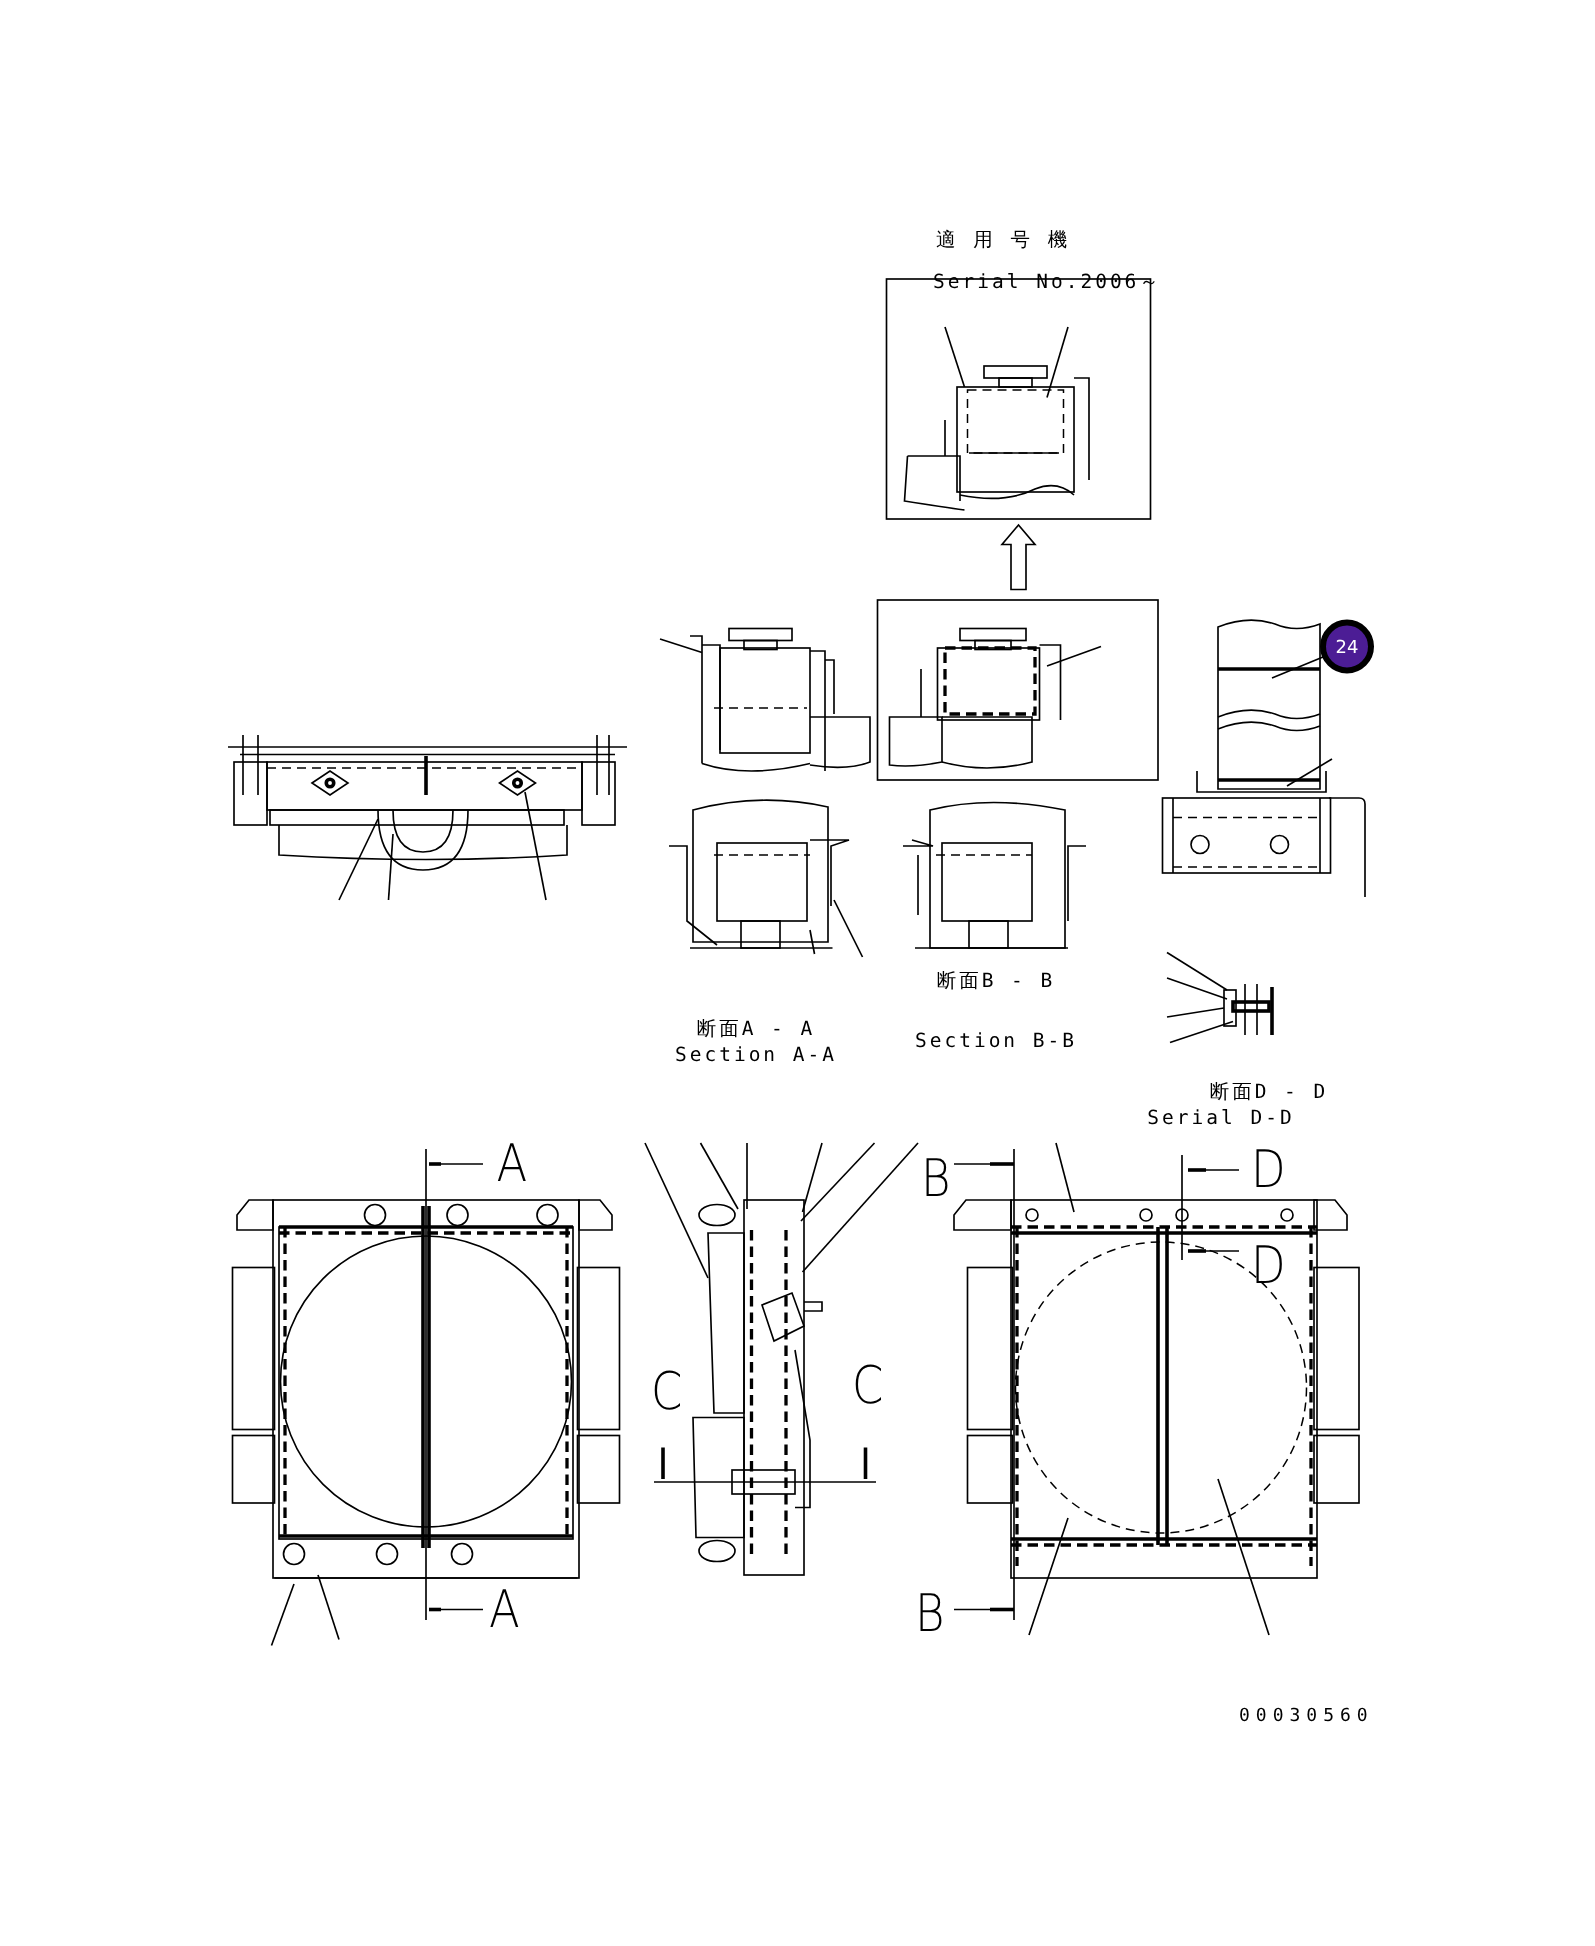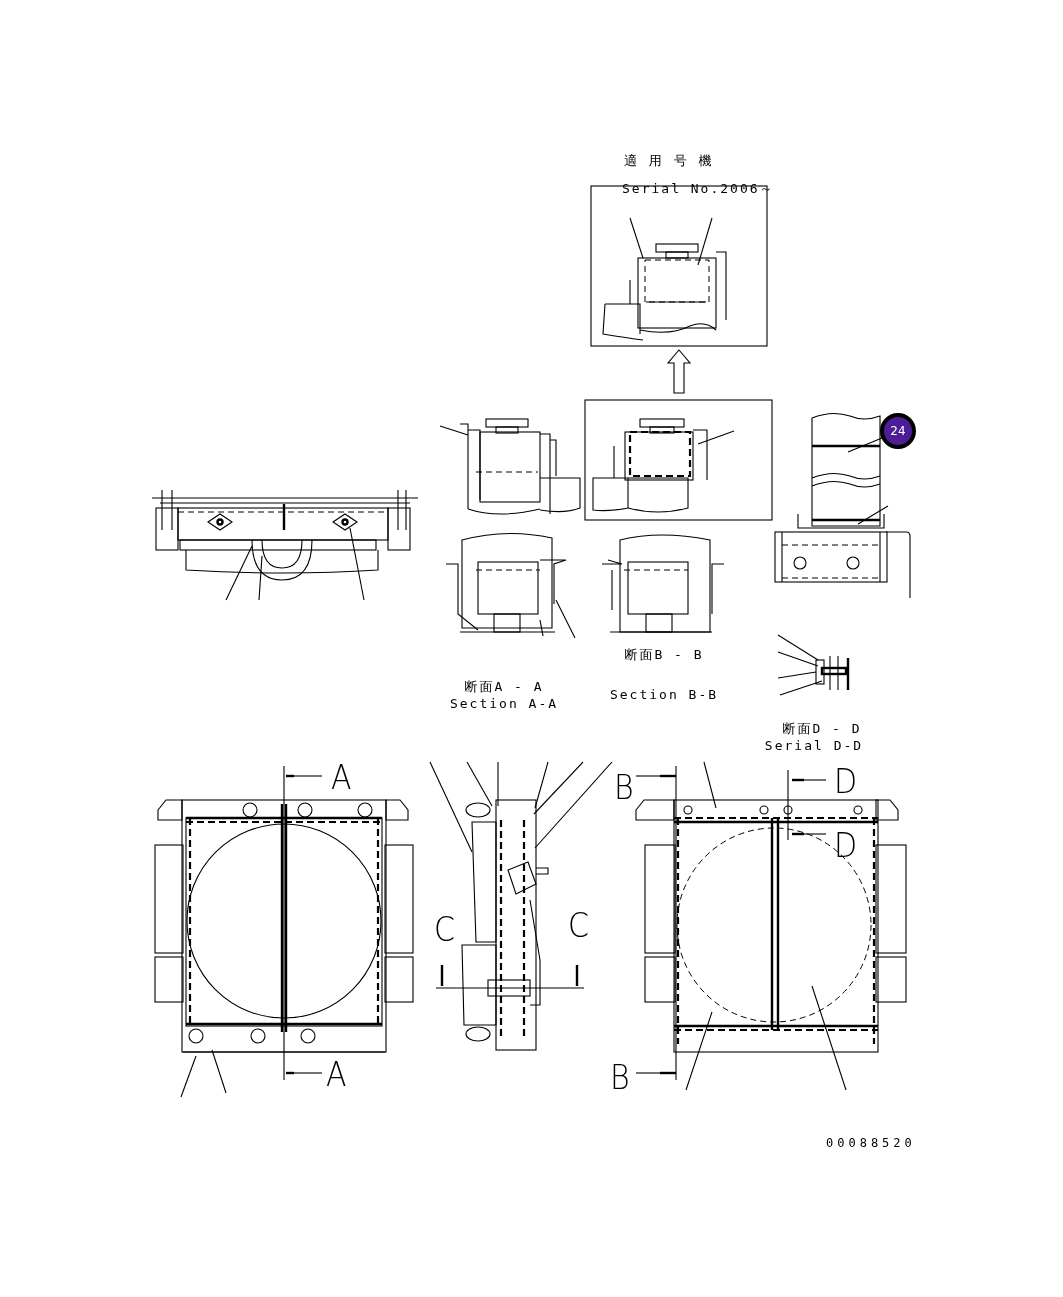--- a/index.html
+++ b/index.html
@@ -238,29 +238,29 @@
   </g>
 </svg>
 
 <div class="lbl" style="left:624px; top:154px;">適 用 号 機</div>
 <div class="lbl" style="left:622px; top:182px;">Serial No.2006～</div>
 
 <div class="lbl center" style="left:504px; top:680px;">断面A - A</div>
 <div class="lbl center" style="left:504px; top:697px;">Section A-A</div>
 <div class="lbl center" style="left:664px; top:648px;">断面B - B</div>
 <div class="lbl center" style="left:664px; top:688px;">Section B-B</div>
-<div class="lbl center" style="left:822px; top:722px;">断面D - D</div>
+<div class="lbl center" style="left:846px; top:722px;">断面D - D</div>
 <div class="lbl center" style="left:814px; top:739px;">Serial D-D</div>
 
 <div class="big" style="left:331px; top:762px;">A</div>
 <div class="big" style="left:326px; top:1059px;">A</div>
 <div class="big" style="left:614px; top:772px;">B</div>
 <div class="big" style="left:610px; top:1062px;">B</div>
 <div class="big" style="left:434px; top:914px;">C</div>
 <div class="big" style="left:568px; top:910px;">C</div>
 <div class="big" style="left:834px; top:766px;">D</div>
 <div class="big" style="left:834px; top:830px;">D</div>
 
 <div class="callout" style="left:880px; top:413px;">
   <span>24</span>
 </div>
 
-<div class="lbl" style="left:826px; top:1137px; font-size:12px; letter-spacing:4px;">00088520</div>
+<div class="lbl" style="left:826px; top:1137px; font-size:12px; letter-spacing:4px;">00030560</div>
 
 </body></html>

